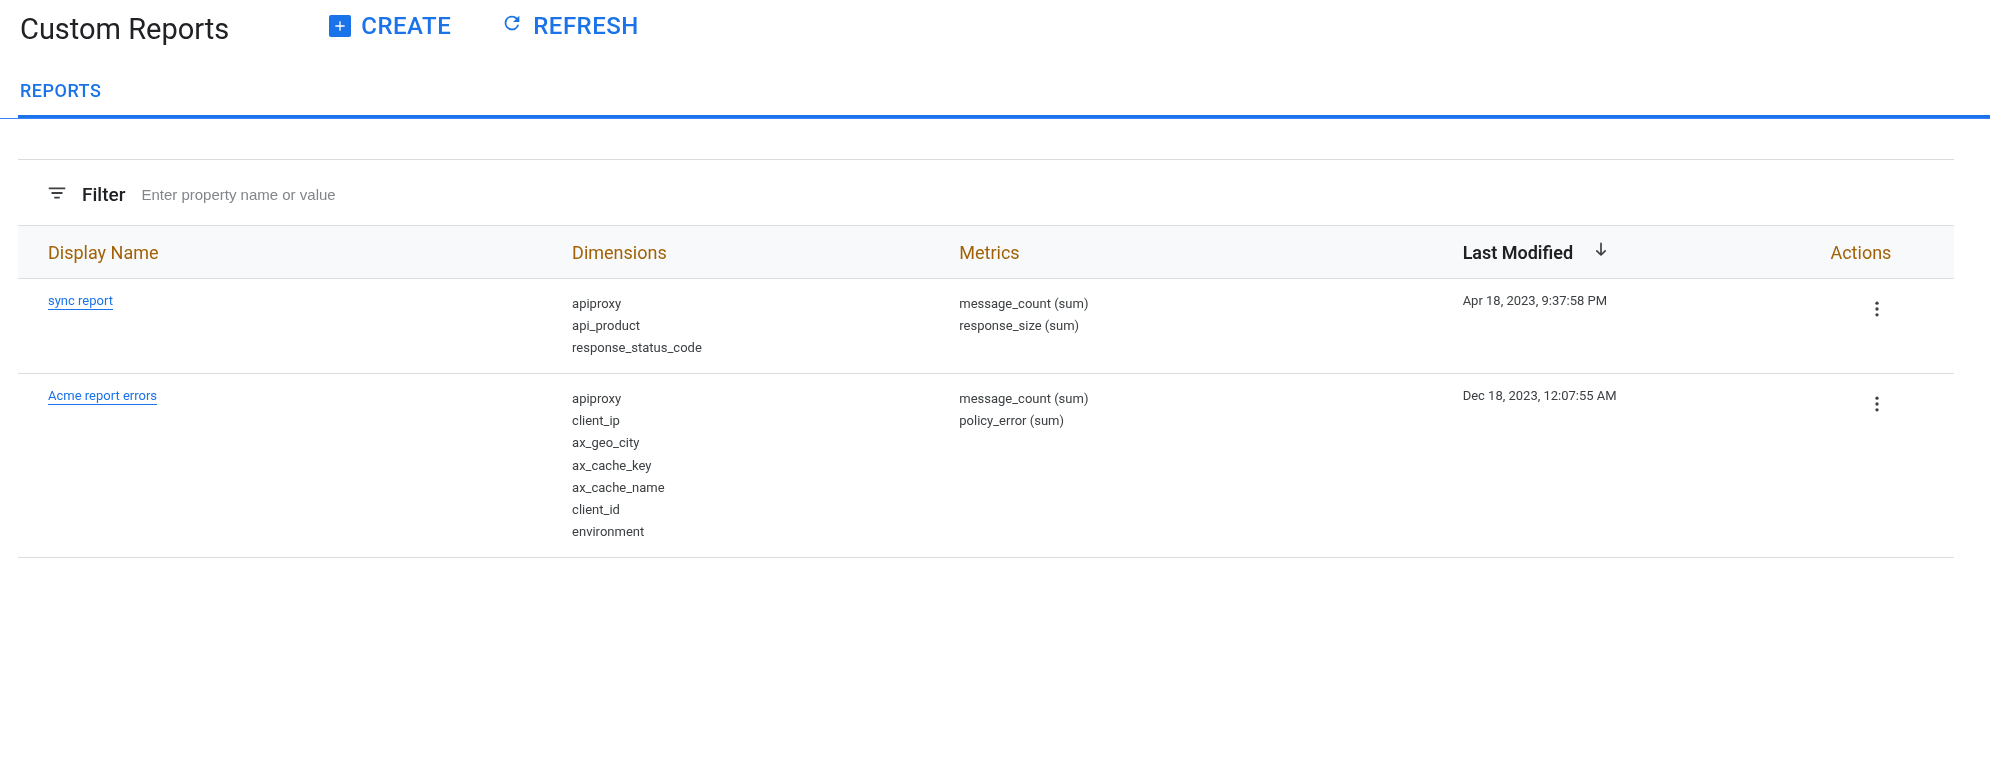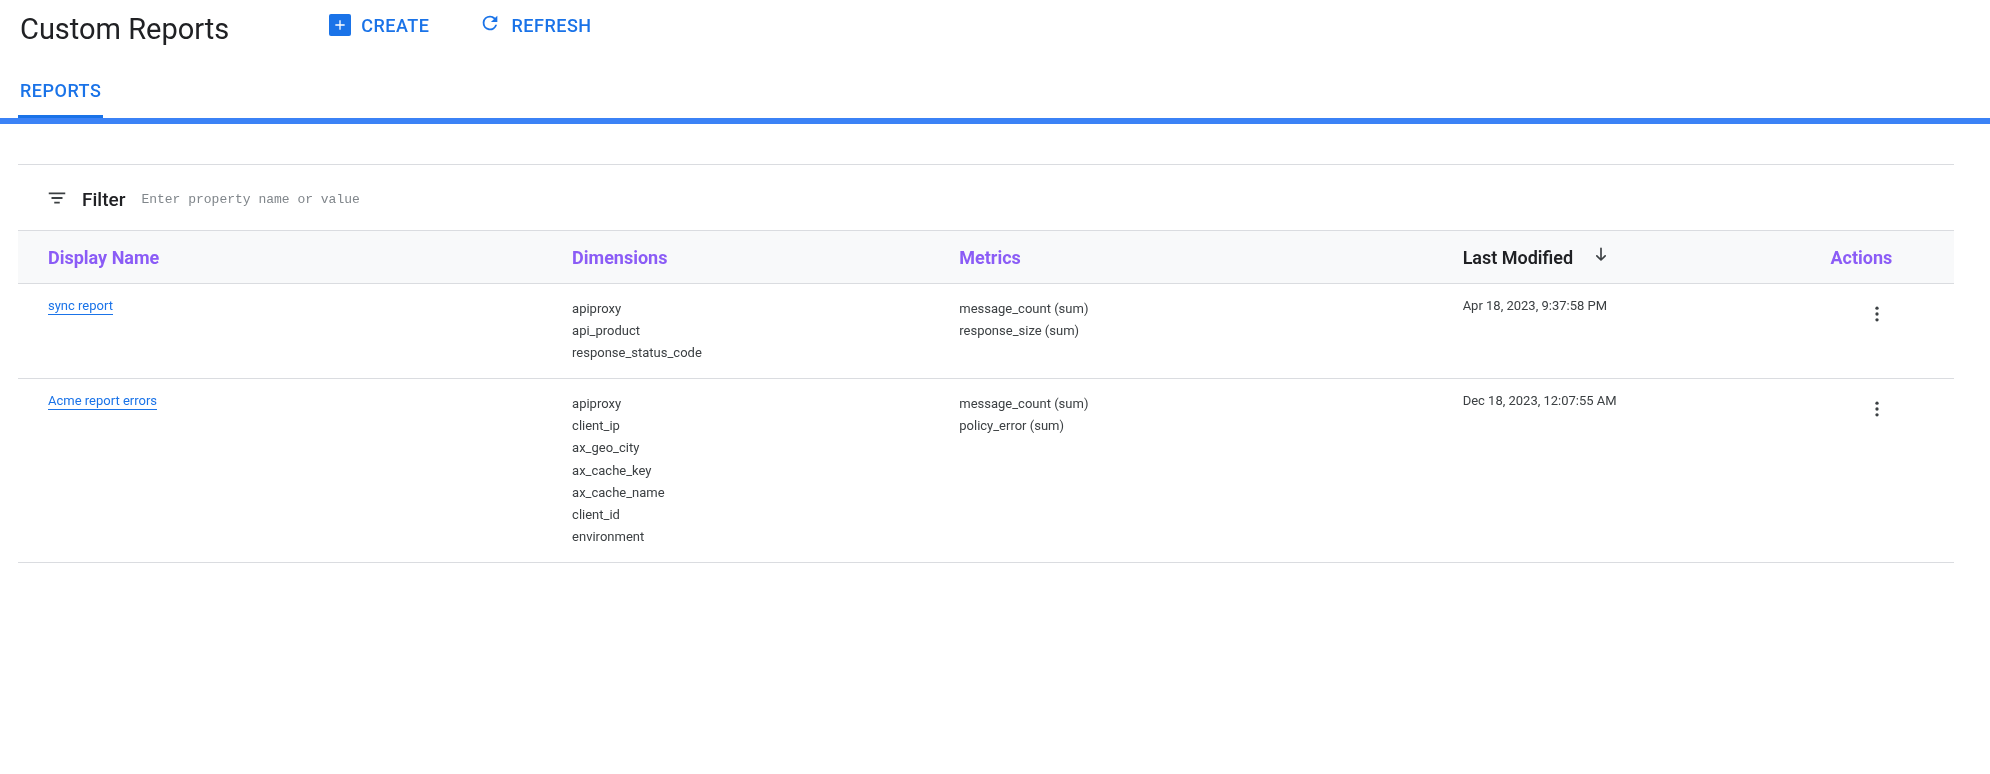--- a/index.html
+++ b/index.html
@@ -30,43 +30,44 @@
     gap: 50px;
     margin-left: 60px;
   }
   .action-btn {
     display: flex;
     align-items: center;
     gap: 10px;
     background: none;
     border: none;
     color: #1a73e8;
-    font-size: 18px;
+    font-size: 24px;
     font-weight: 500;
     letter-spacing: 0.5px;
     cursor: pointer;
     padding: 0;
     font-family: inherit;
   }
   .icon-box {
     width: 22px;
     height: 22px;
     background: #1a73e8;
     display: flex;
     align-items: center;
     justify-content: center;
     border-radius: 2px;
   }
   .icon-box svg { fill: #fff; }
   .refresh-icon svg { fill: #1a73e8; }
   .tabs {
     display: flex;
-    border-bottom: 6px solid #3b82f6;
+    border-bottom: 1px solid #3b82f6;
     padding-left: 18px;
     gap: 60px;
+    flex-direction: column;
   }
   .tab {
     padding: 12px 2px 14px 2px;
     font-size: 18px;
     font-weight: 500;
     letter-spacing: 0.5px;
     color: #5f6368;
     border-bottom: 3px solid transparent;
     cursor: pointer;
   }
@@ -85,36 +86,36 @@
     border-top: 1px solid #dadce0;
     padding-top: 22px;
   }
   .filter-label {
     font-size: 19px;
     font-weight: 500;
     color: #202124;
   }
   .filter-input {
     border: none;
-    font-size: 13px;
+    font-size: 15px;
     color: #5f6368;
     outline: none;
     width: 400px;
-    font-family: Liberation Mono, monospace;
+    font-family: Liberation Sans, sans-serif;
   }
   .filter-input::placeholder { color: #80868b; }
   table.reports {
     width: 100%;
     border-collapse: collapse;
   }
   table.reports thead th {
     text-align: left;
     font-size: 18px;
-    font-weight: 700;
-    color: #8b5cf6;
+    font-weight: 400;
+    color: #a16207;
     background: #f8f9fa;
     border-top: 1px solid #dadce0;
     border-bottom: 1px solid #dadce0;
     padding: 14px 12px;
   }
   table.reports thead th.sortable {
     color: #202124;
     font-weight: 600;
   }
   table.reports thead th.sortable .sort-wrap {

